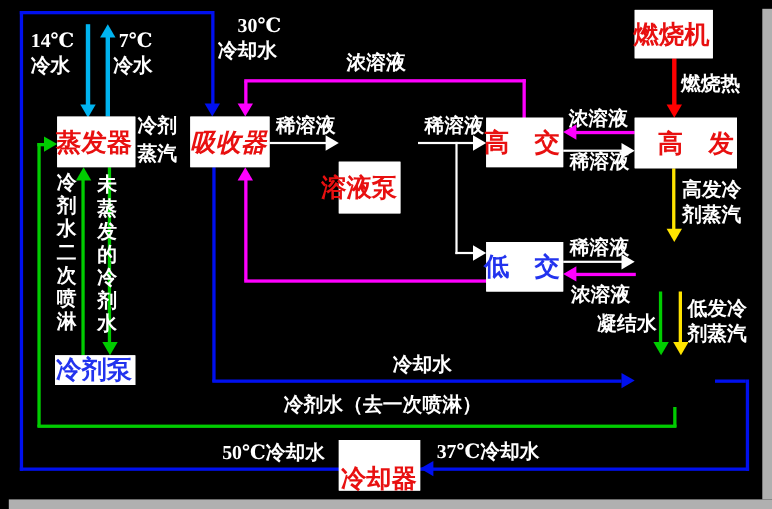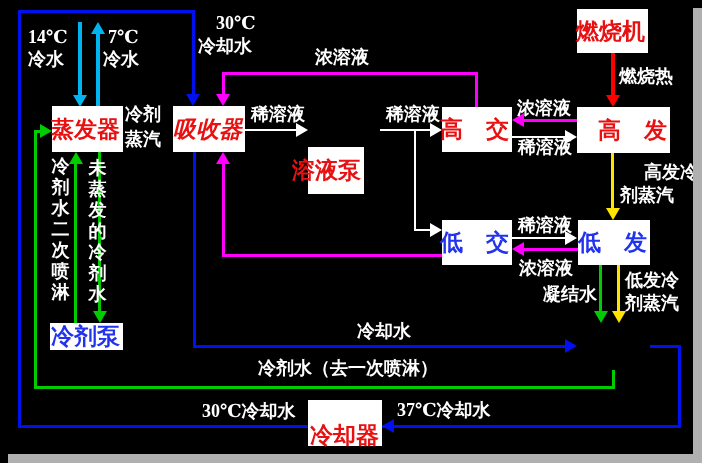--- a/index.html
+++ b/index.html
@@ -90,49 +90,46 @@
     </div>
     <div class="box" style="left: 577px; top: 107px; width: 93px; height: 46px;">
       <span style="color: rgb(232, 16, 16);">高　发</span>
     </div>
     <div class="box" style="left: 577px; top: 9px; width: 71px; height: 44px;">
       <span style="color: rgb(232, 16, 16);">燃烧机</span>
     </div>
     <div class="box" style="left: 442px; top: 220px; width: 70px; height: 45px;">
       <span style="color: rgb(34, 51, 238);">低　交</span>
     </div>
-    <div class="box" style="left: 578px; top: 220px; width: 72px; height: 45px;">
-      <span style="color: rgb(34, 51, 238);">低　发</span>
-    </div>
     <div class="box" style="left: 50px; top: 323px; width: 73px; height: 27px;">
       <span style="color: rgb(34, 51, 238);">冷剂泵</span>
     </div>
     <div class="box" style="left: 308px; top: 400px; width: 74px; height: 46px;">
       <span style="color: rgb(232, 16, 16); margin-top: 24px;">冷却器</span>
     </div>
     <div class="lbl" style="left: 28px; top: 27px;">14℃</div>
     <div class="lbl" style="left: 28px; top: 49px;">冷水</div>
     <div class="lbl" style="left: 108px; top: 27px;">7℃</div>
     <div class="lbl" style="left: 103px; top: 49px;">冷水</div>
     <div class="lbl" style="left: 216px; top: 13px;">30℃</div>
     <div class="lbl" style="left: 198px; top: 36px;">冷却水</div>
     <div class="lbl" style="left: 125px; top: 104px;">冷剂</div>
     <div class="lbl" style="left: 125px; top: 129px;">蒸汽</div>
     <div class="lbl" style="left: 251px; top: 104px;">稀溶液</div>
     <div class="lbl" style="left: 386px; top: 104px;">稀溶液</div>
     <div class="lbl" style="left: 315px; top: 47px;">浓溶液</div>
     <div class="lbl" style="left: 517px; top: 98px;">浓溶液</div>
     <div class="lbl" style="left: 518px; top: 137px;">稀溶液</div>
     <div class="lbl" style="left: 619px; top: 66px;">燃烧热</div>
-    <div class="lbl" style="left: 644px; top: 162px;">高发冷</div>
+    <div class="lbl" style="left: 620px; top: 162px;">高发冷</div>
     <div class="lbl" style="left: 620px; top: 185px;">剂蒸汽</div>
     <div class="lbl" style="left: 518px; top: 215px;">稀溶液</div>
     <div class="lbl" style="left: 519px; top: 258px;">浓溶液</div>
     <div class="lbl" style="left: 543px; top: 284px;">凝结水</div>
     <div class="lbl" style="left: 625px; top: 270px;">低发冷</div>
     <div class="lbl" style="left: 625px; top: 293px;">剂蒸汽</div>
     <div class="lbl" style="left: 357px; top: 321px;">冷却水</div>
     <div class="lbl" style="left: 230px; top: 358px; margin-left: 28px;">冷剂水（去一次喷淋）</div>
-    <div class="lbl" style="left: 202px; top: 401px;">30℃冷却水</div>
+    <div class="lbl" style="left: 202px; top: 401px;">50℃冷却水</div>
     <div class="lbl" style="left: 397px; top: 400px;">37℃冷却水</div>
     <div class="vlbl" style="left: 51px; top: 156px;">冷剂水二次喷淋</div>
     <div class="vlbl" style="left: 88px; top: 158px;">未蒸发的冷剂水</div>
   </div>
 
 </body></html>

